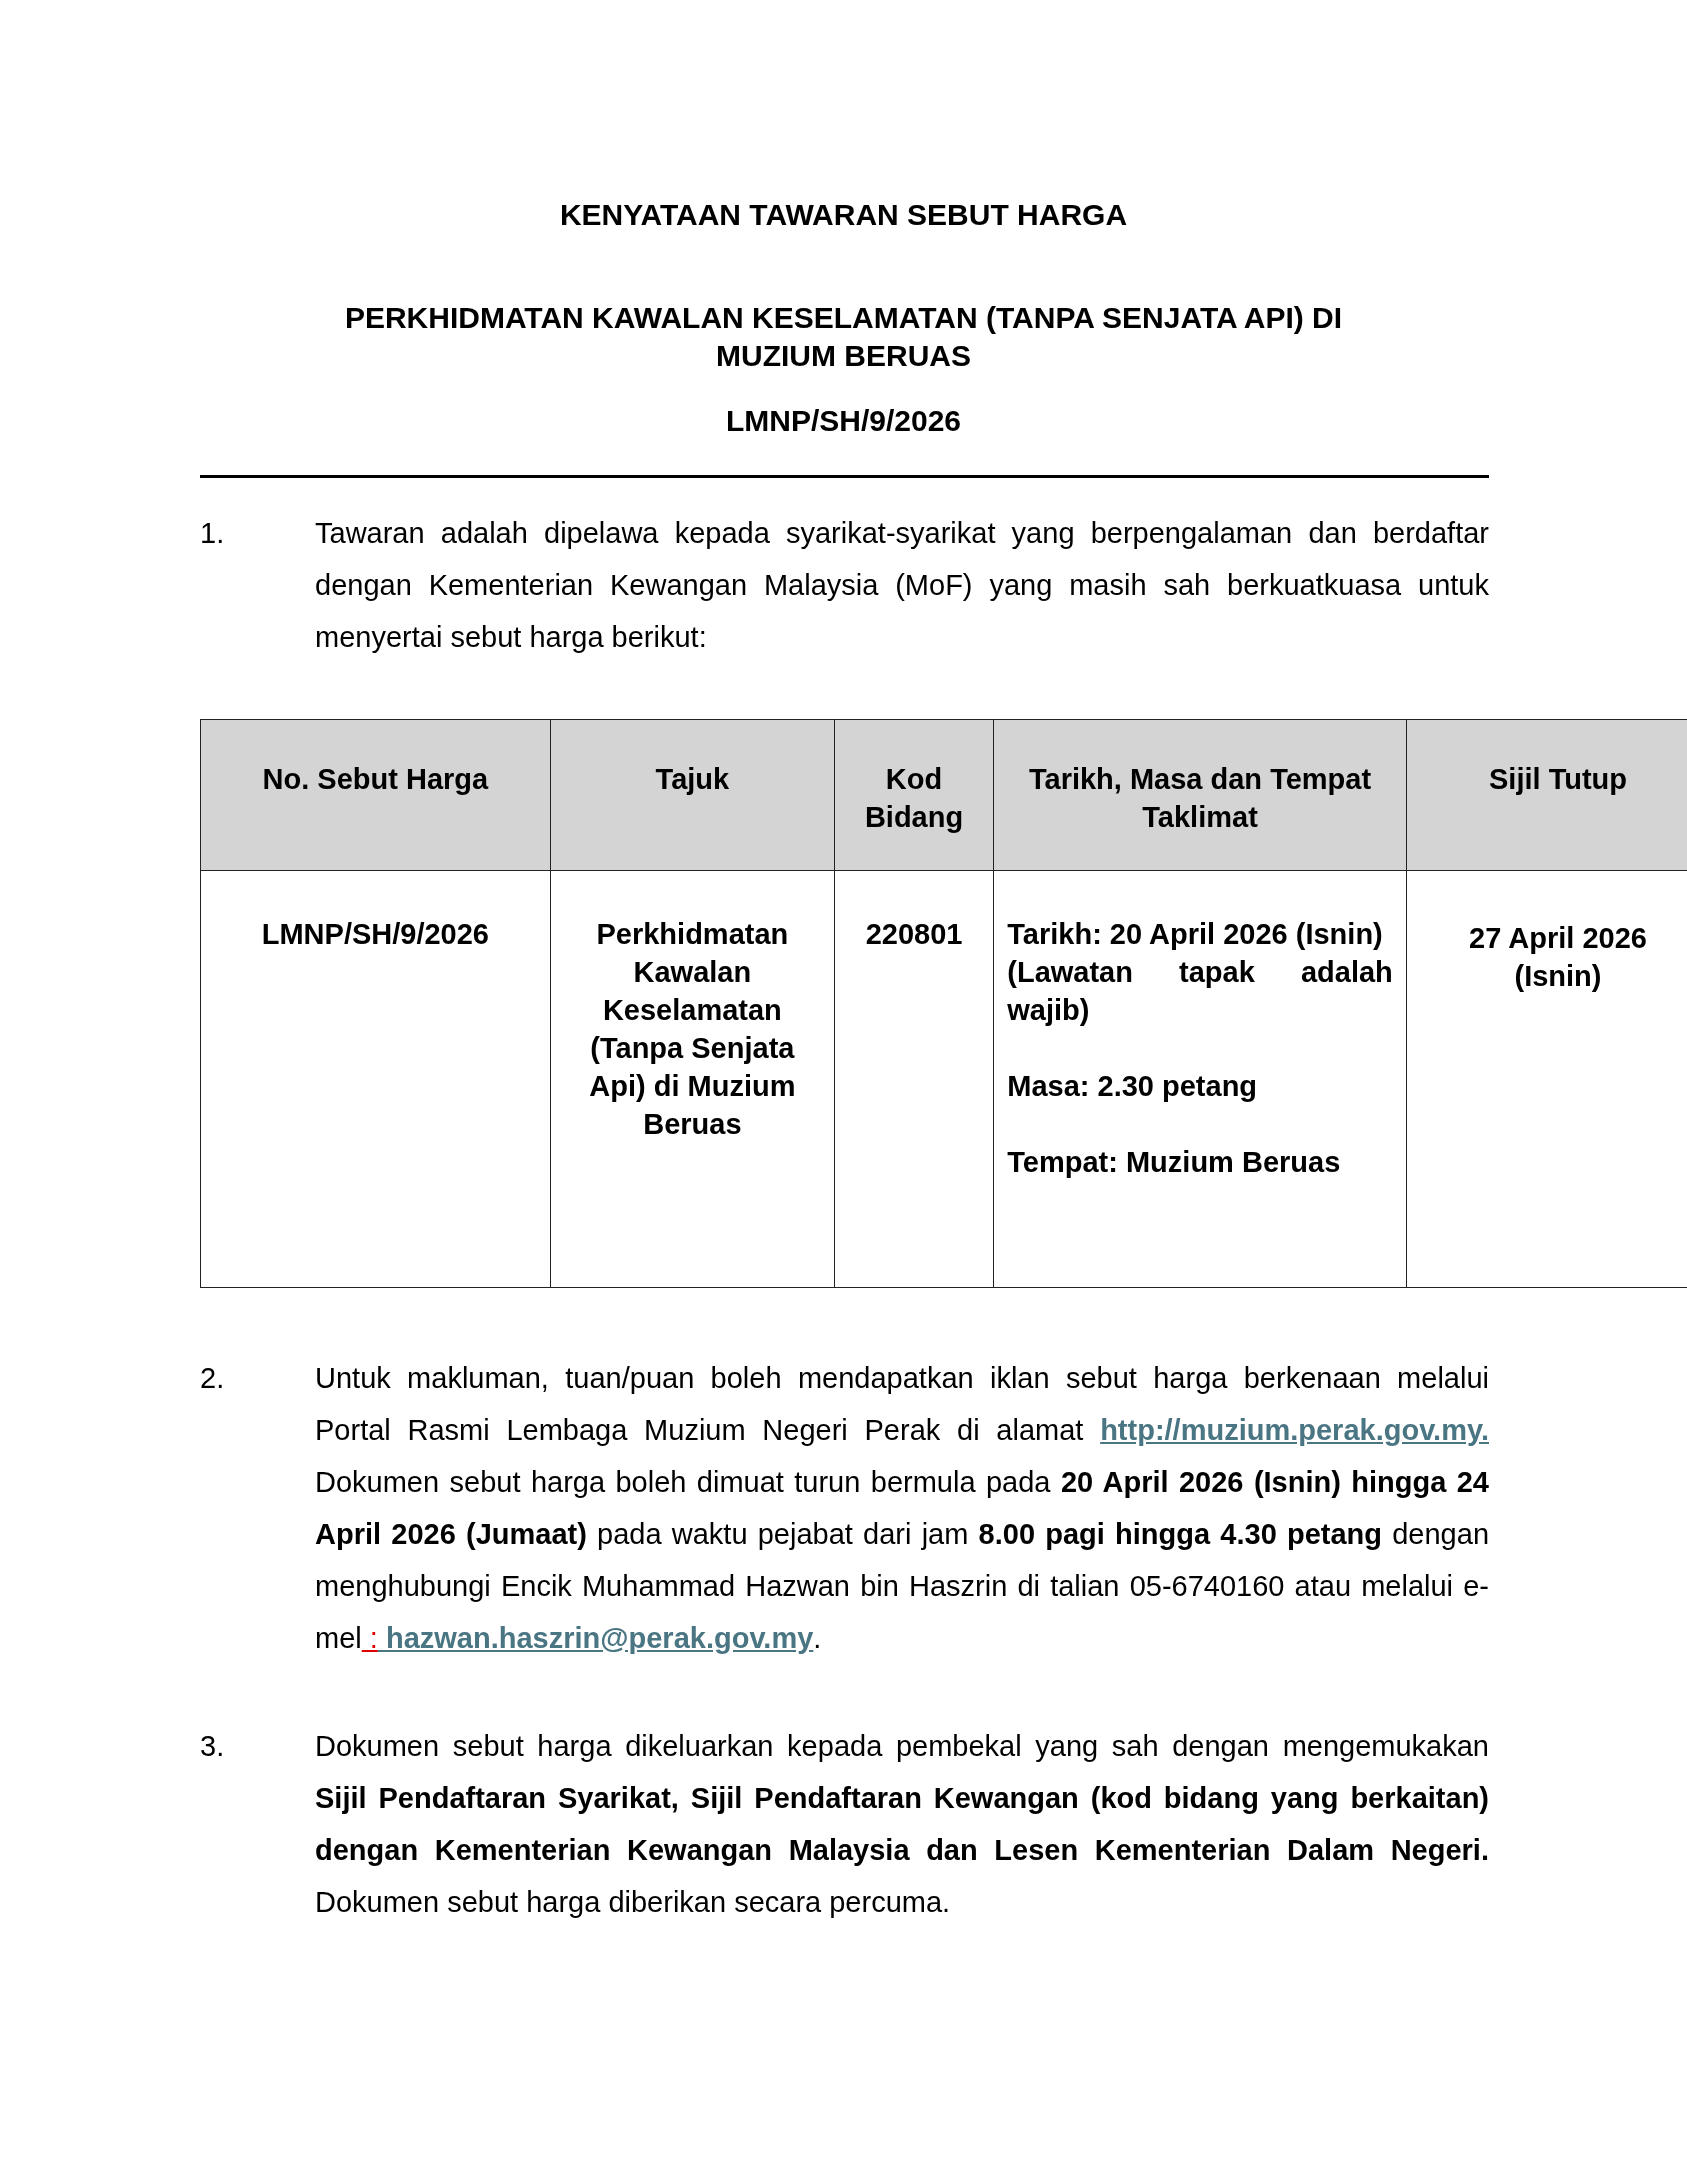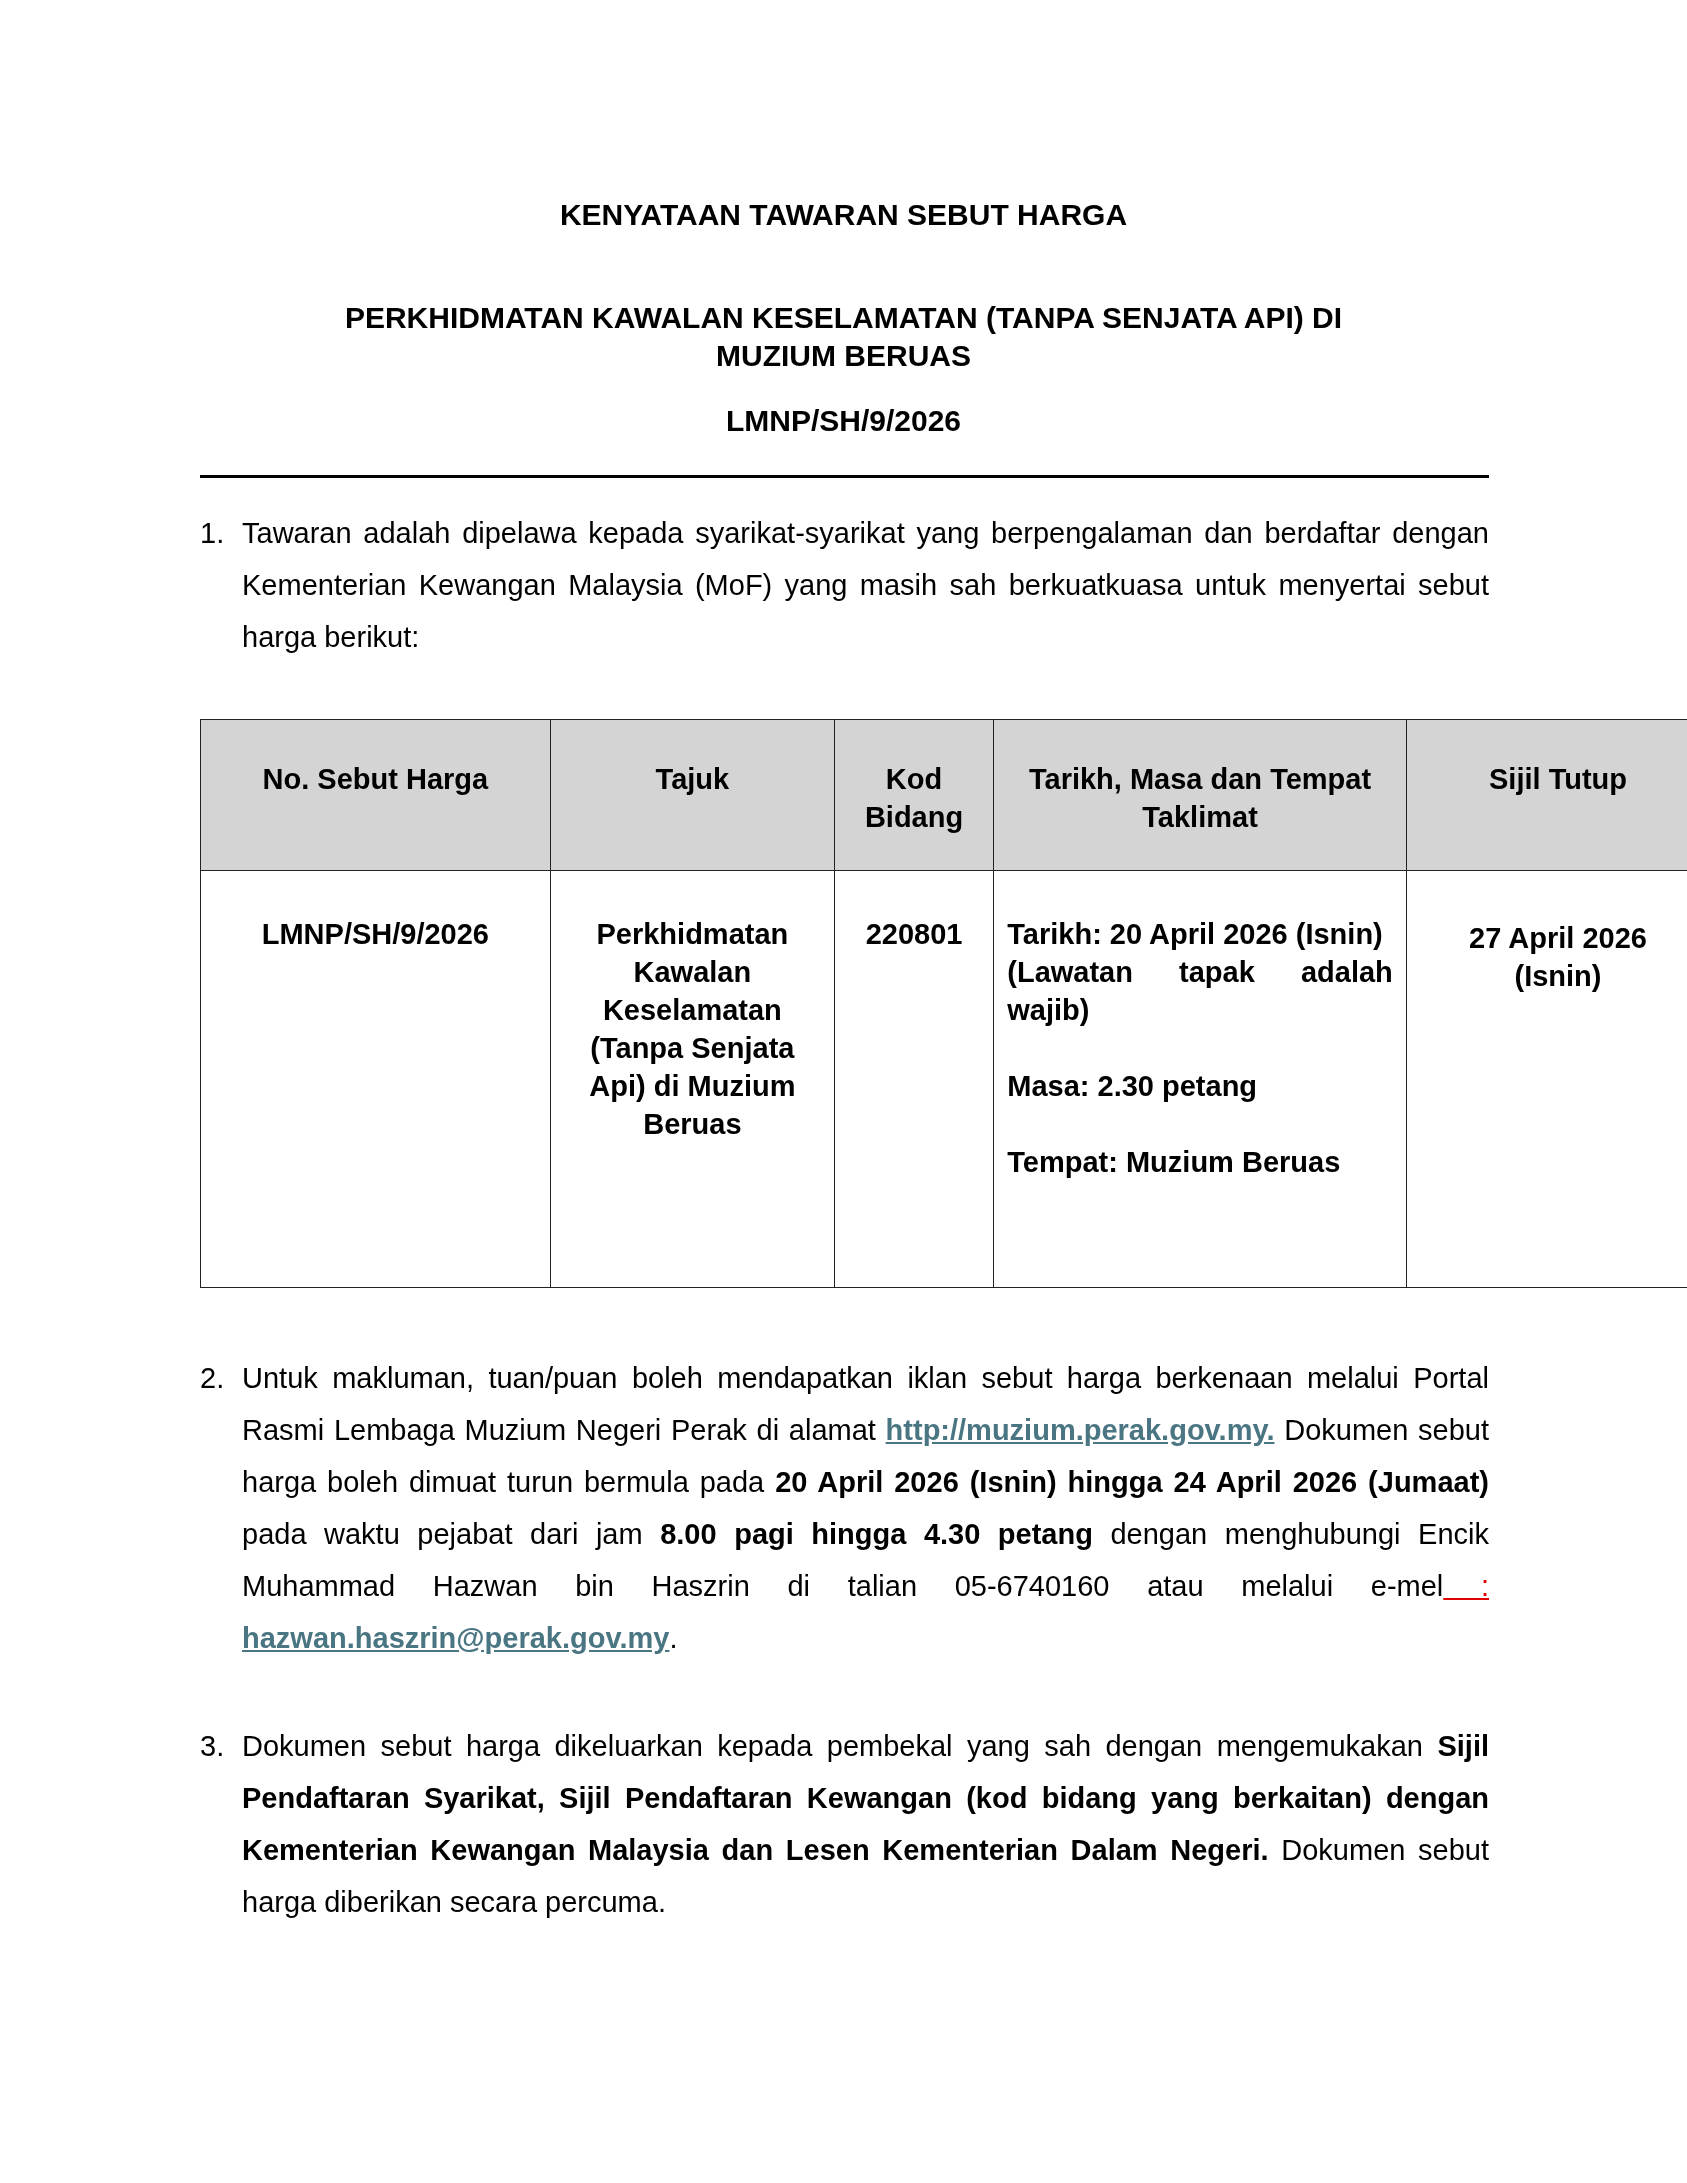--- a/index.html
+++ b/index.html
@@ -5,21 +5,21 @@
     html, body { margin: 0; padding: 0; background: #ffffff; }
     body { width: 1687px; height: 2183px; position: relative; overflow: hidden;
       font-family: "Liberation Sans", sans-serif; color: #000; }
     .title { position: absolute; left: 0; width: 1687px; text-align: center; font-weight: bold; font-size: 30px; }
     #t1 { top: 198px; }
     #t2 { top: 299px; line-height: 38px; }
     #t3 { top: 404px; }
     .rule { position: absolute; left: 200px; width: 1289px; top: 475px; height: 3.3px; background: #000; }
     .para { position: absolute; left: 200px; width: 1289px; font-size: 29px; line-height: 52px; }
     .para .num { position: absolute; left: 0; top: 0; }
-    .para .body { margin-left: 42px; text-align: justify; text-align-last: left; }
+    .para .body { margin-left: 115px; text-align: justify; text-align-last: left; }
     #p1 { top: 507px; }
     #p2 { top: 1352px; }
     #p3 { top: 1720px; }
     b { font-weight: bold; }
     a.link { color: #4a7582; text-decoration: underline; font-weight: bold; }
     .red { color: #e00000; text-decoration: underline; text-decoration-color: #e00000; }
     table { position: absolute; left: 200px; top: 719px; width: 1510px; border-collapse: collapse; font-size: 29px; font-weight: bold; }
     th, td { border: 1.3px solid #222; vertical-align: top; line-height: 38px; }
     th { background: #d4d4d4; height: 151px; padding: 40px 13.2px 0 13.2px; box-sizing: border-box; font-weight: bold; }
     td { height: 417px; padding: 44px 13.2px 0 13.2px; box-sizing: border-box; text-align: center; }

